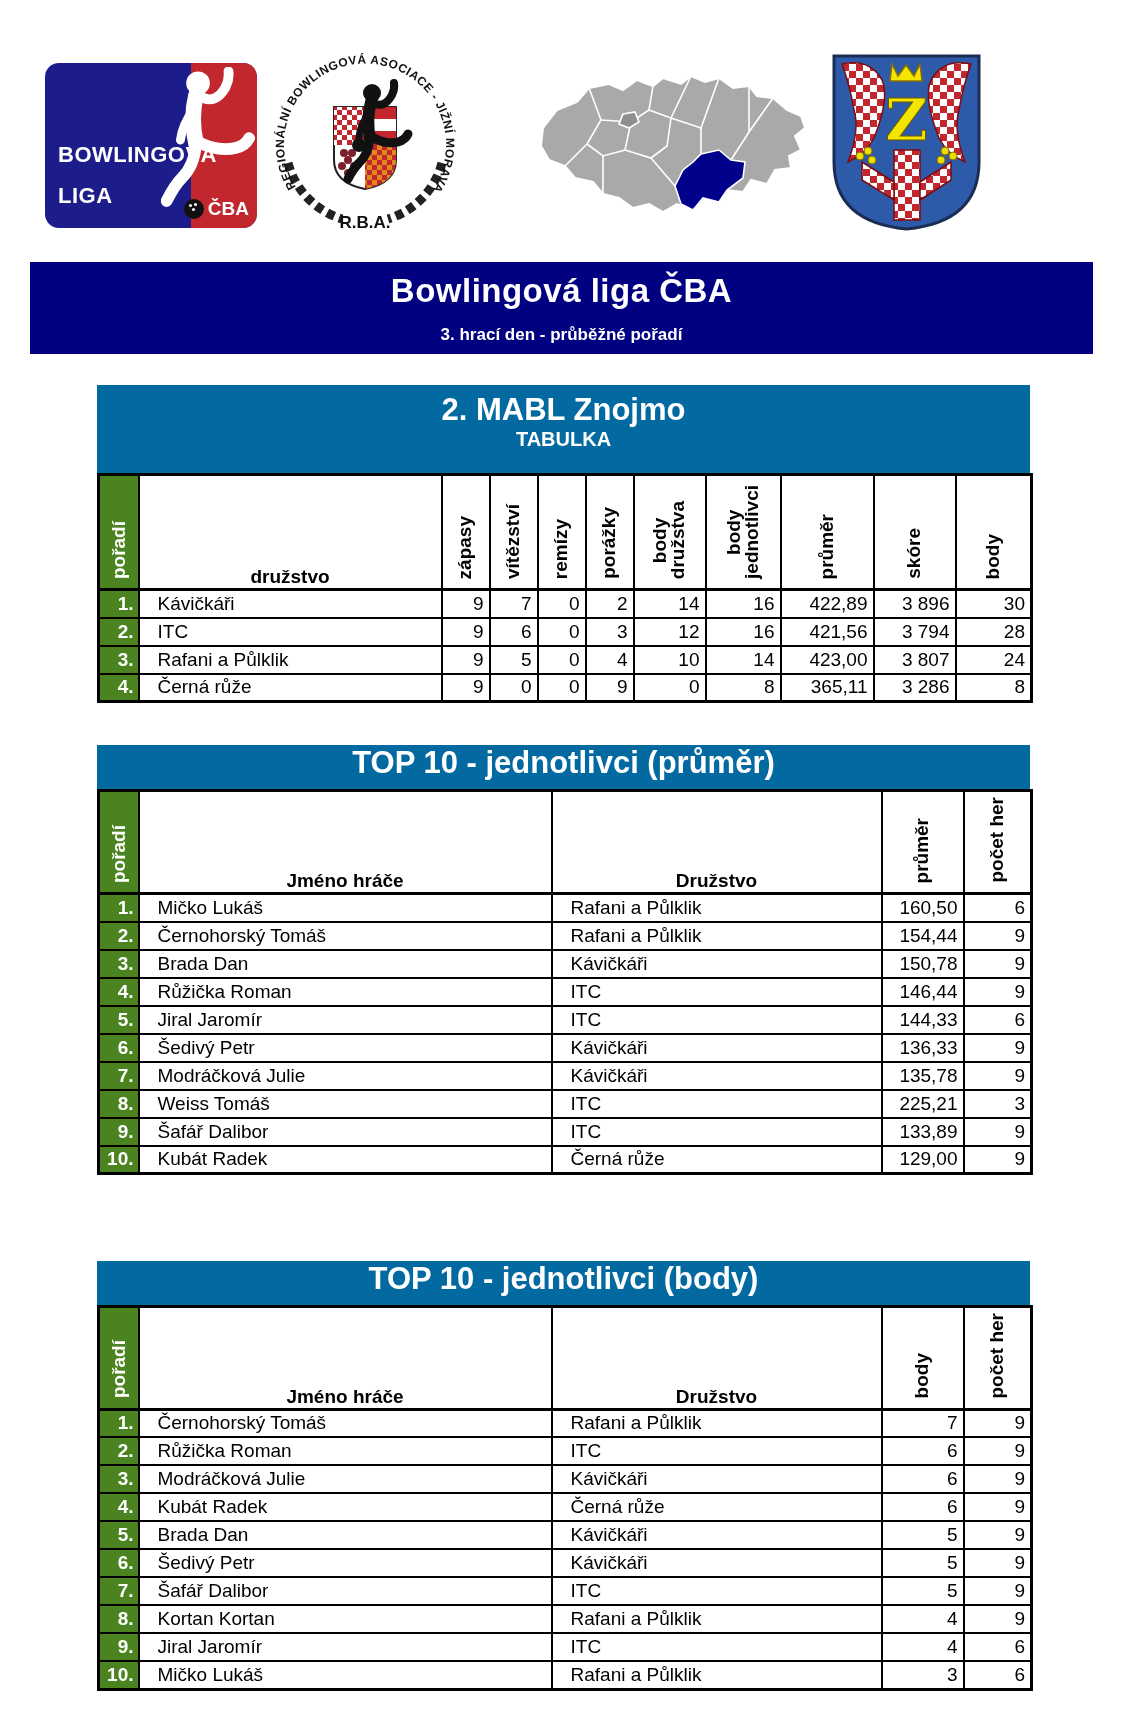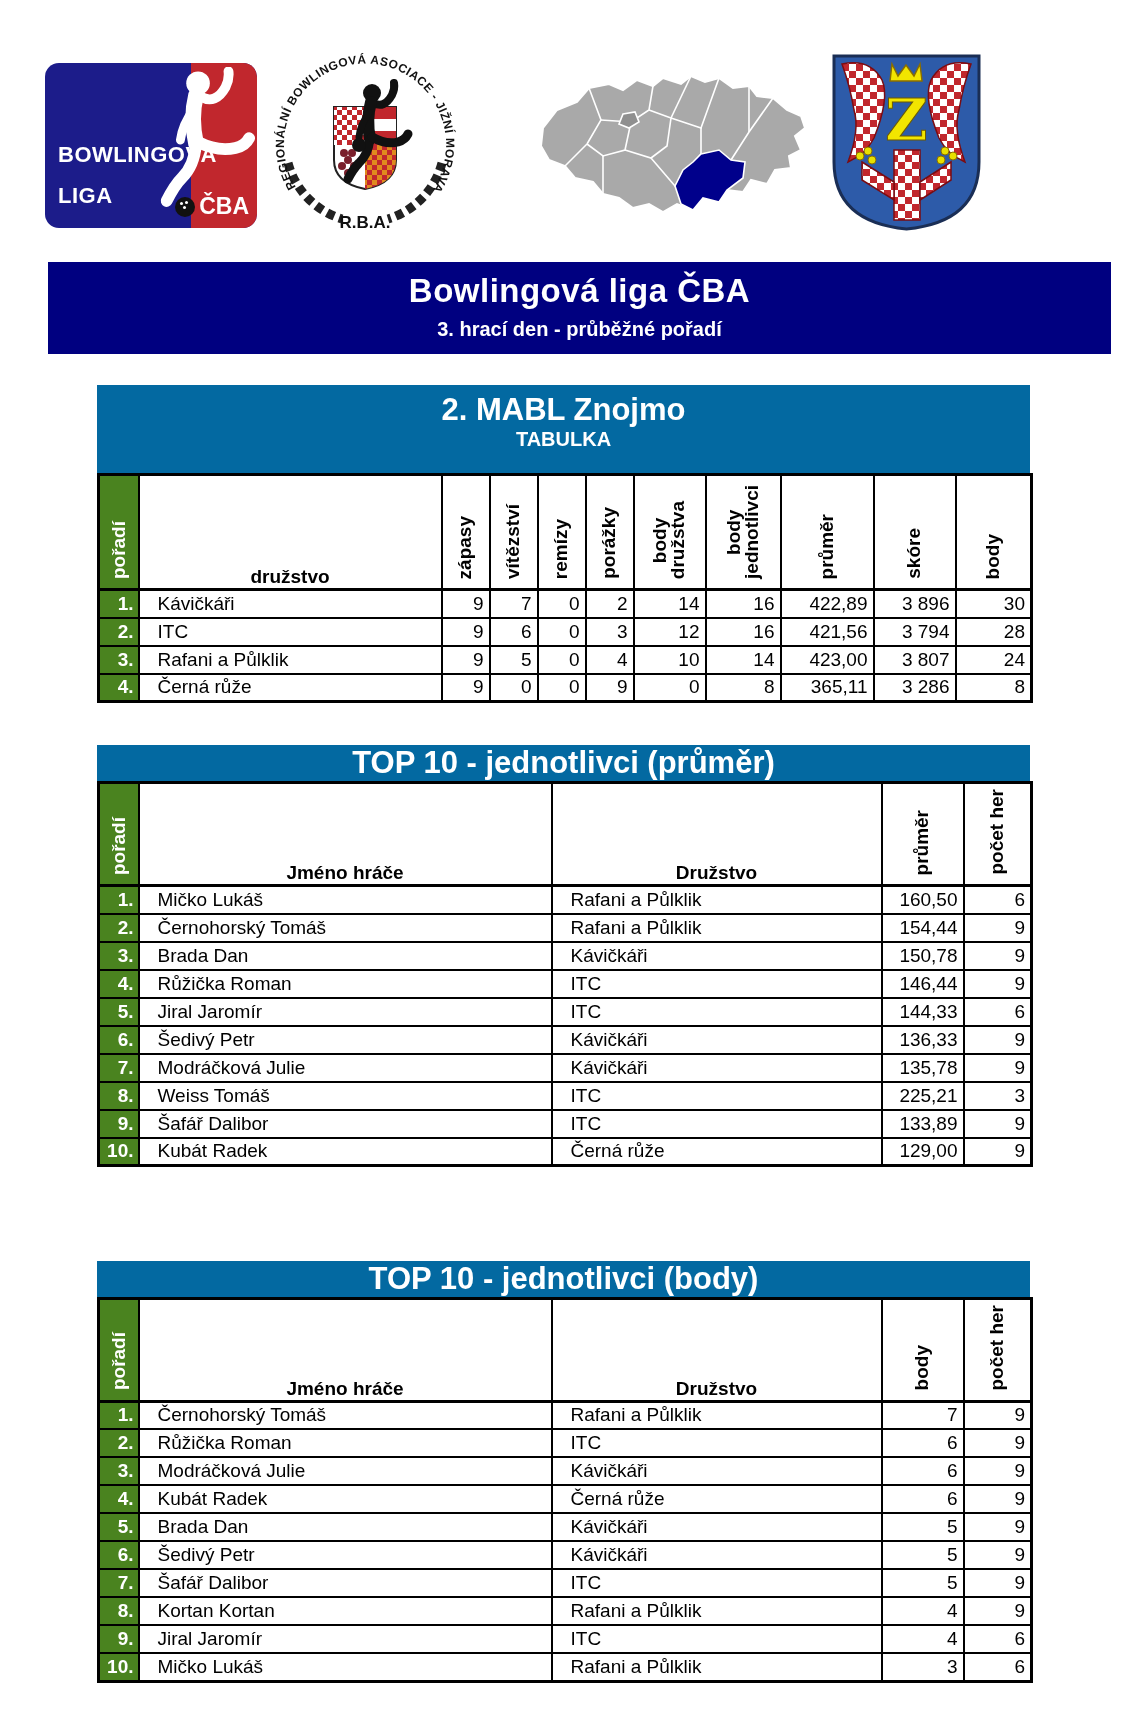--- a/index.html
+++ b/index.html
@@ -11,39 +11,39 @@
   
   .logo-bl { position:absolute; left:45px; top:63px; width:212px; height:165px;
     background:#1c1c8a; border-radius:14px; overflow:hidden; }
   .logo-bl .red-block { position:absolute; right:0; top:0; width:66px; height:100%; background:#c1272d; }
   .logo-bl .bl-line1 { position:absolute; left:13px; top:79px; color:#fff; font-weight:bold; font-size:22px; letter-spacing:.5px; }
   .logo-bl .bl-line2 { position:absolute; left:13px; top:120px; color:#fff; font-weight:bold; font-size:22px; letter-spacing:.5px; }
   .logo-bl .cba-wrap { position:absolute; right:8px; bottom:8px; display:flex; align-items:center; gap:4px; }
   .logo-bl .cba-ball { width:20px; height:20px; background:#111; border-radius:50%; position:relative; }
   .logo-bl .cba-ball i { position:absolute; width:3px; height:3px; background:#fff; border-radius:50%; }
   .logo-bl .cba-ball i:nth-child(1){ left:5px; top:5px; } .logo-bl .cba-ball i:nth-child(2){ left:10px; top:4px; } .logo-bl .cba-ball i:nth-child(3){ left:8px; top:9px; }
-  .logo-bl .cba-txt { color:#fff; font-weight:bold; font-size:23px; }
+  .logo-bl .cba-txt { color:#fff; font-weight:bold; font-size:19px; }
   .logo-bl svg { position:absolute; right:2px; top:4px; }
 
   .logo-rba { position:absolute; left:272px; top:45px; width:186px; height:190px; }
   .logo-map { position:absolute; left:505px; top:58px; width:310px; height:175px; }
   .logo-znojmo { position:absolute; left:828px; top:50px; width:157px; height:185px; }
 
   
-  .banner { position:absolute; left:48px; top:262px; width:1063px; height:92px;
+  .banner { position:absolute; left:30px; top:262px; width:1063px; height:92px;
     background:#000080; color:#fff; text-align:center; }
   .banner-title { font-size:33px; font-weight:bold; padding-top:10px; letter-spacing:.5px; }
-  .banner-sub { font-size:20px; font-weight:bold; margin-top:8px; }
+  .banner-sub { font-size:17px; font-weight:bold; margin-top:15px; }
 
   
   .section { position:absolute; left:97px; width:933px; }
   #sec1 { top:385px; } #sec2 { top:745px; } #sec3 { top:1224px;margin-top:37px; }
   .green-head { background:#0369a1; color:#fff; text-align:center; width:933px; }
   #sec1 .green-head { height:88px; padding-top:7px; }
-  #sec2 .green-head, #sec3 .green-head { height:36px; }
+  #sec2 .green-head, #sec3 .green-head { height:44px; }
   .gh-title { font-size:31px; font-weight:bold; line-height:1.15; }
   .gh-sub { font-size:20px; font-weight:bold; }
   #sec2 .gh-title, #sec3 .gh-title { line-height:36px; }
 
   table { border-collapse:collapse; table-layout:fixed; width:933px; border:3px solid #000; background:#fff; }
   th, td { border:2px solid #000; overflow:hidden; white-space:nowrap; }
   thead tr { border-bottom:3px solid #000; }
   .t1 thead tr { height:115px; } .t2 thead tr { height:103px; } .t3 thead tr { height:92px; }
   .t1 tbody tr { height:28px; } .t2 tbody tr, .t3 tbody tr { height:28px; }
 

